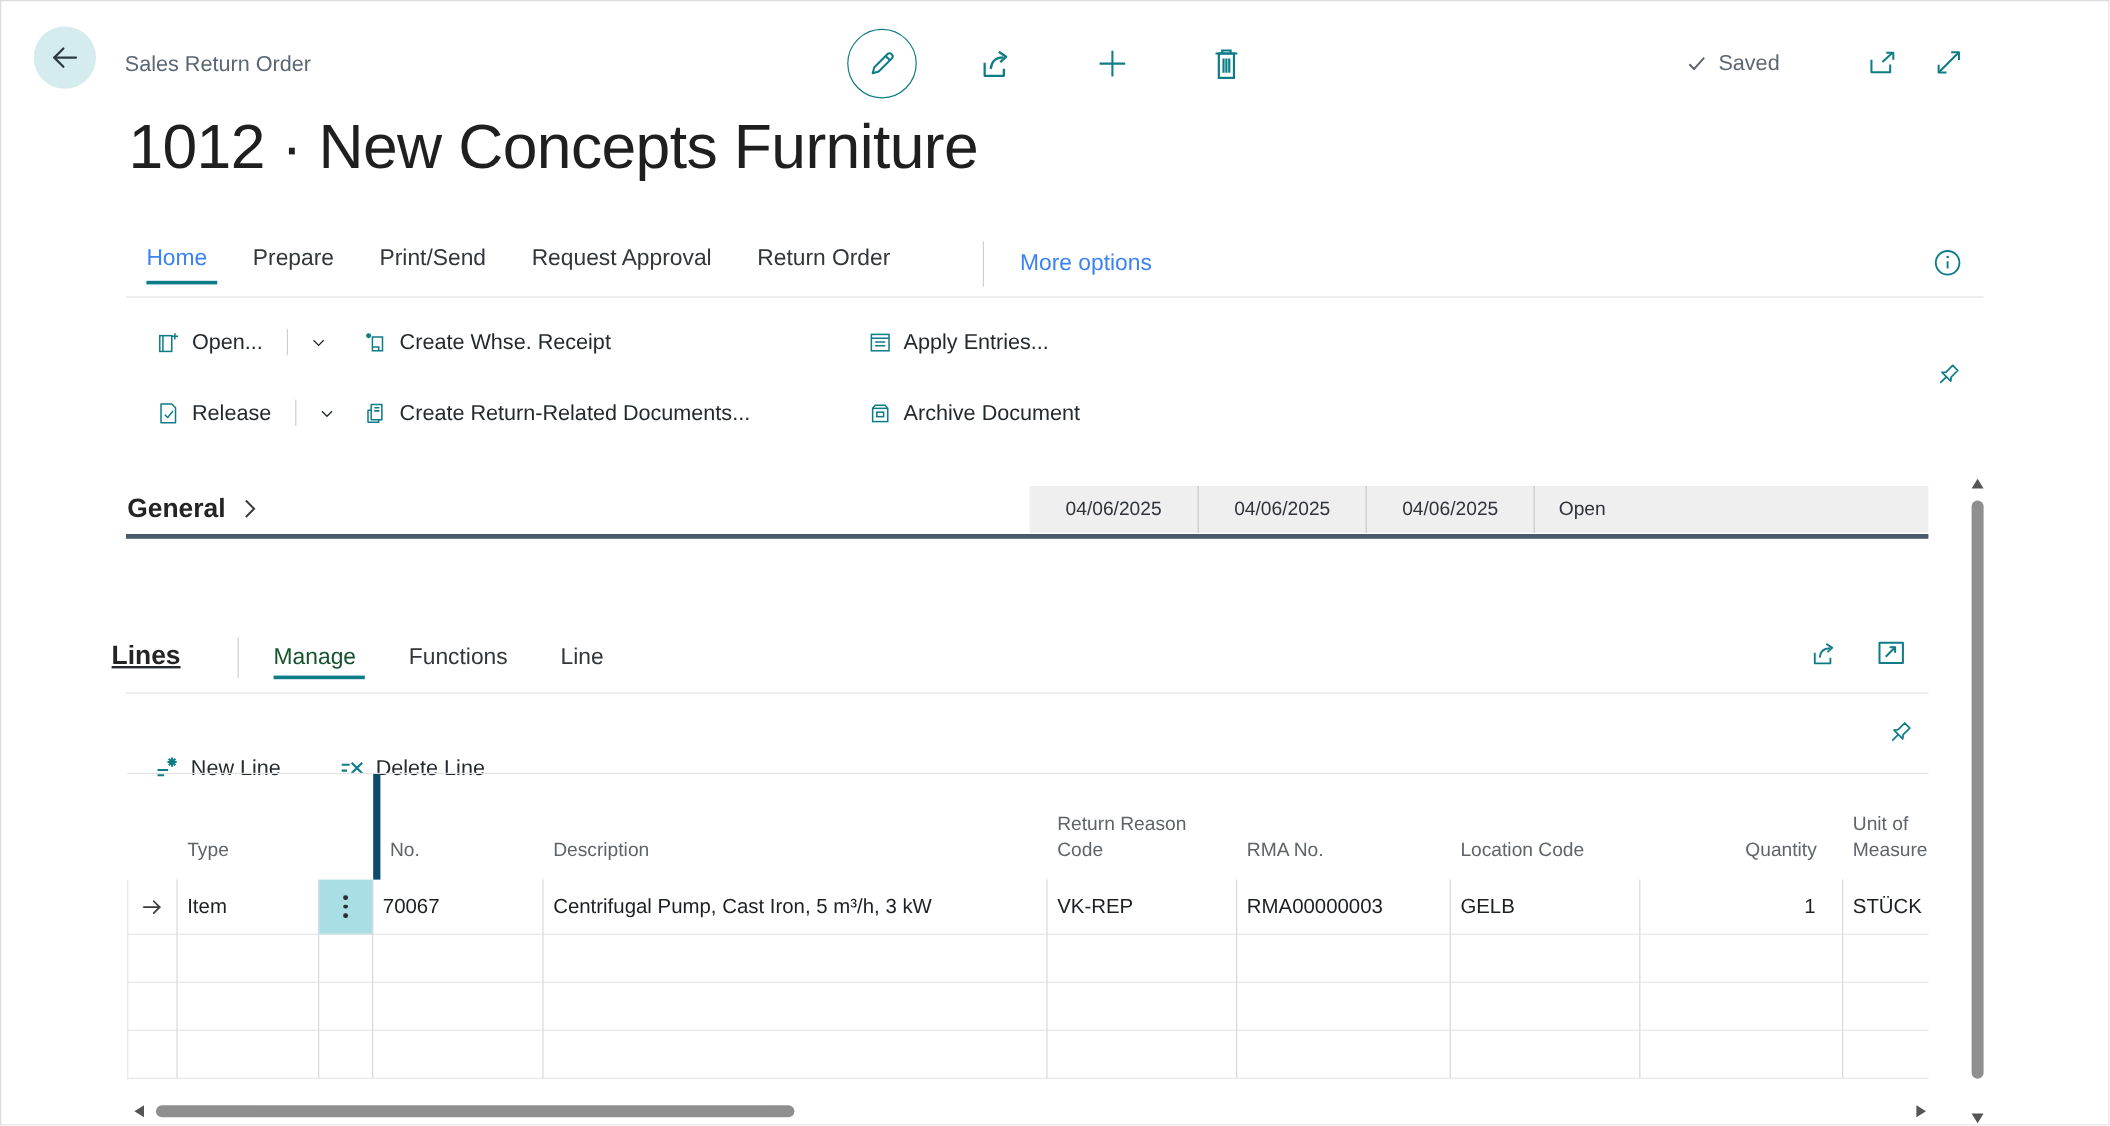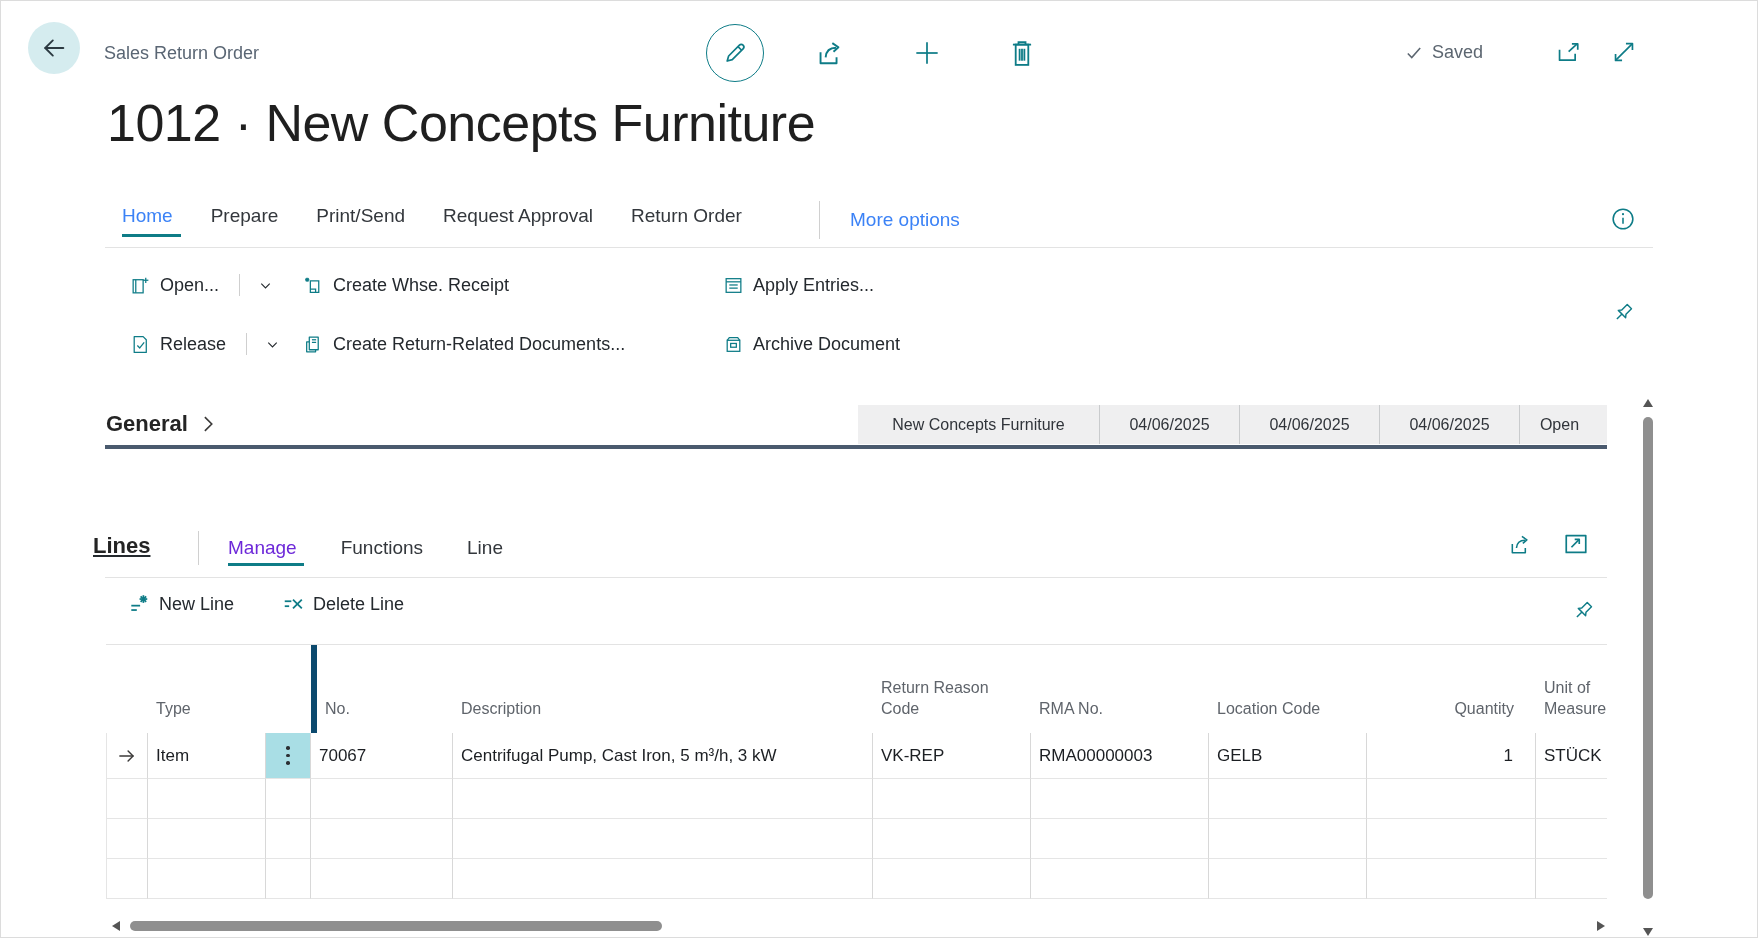--- a/index.html
+++ b/index.html
@@ -46,25 +46,25 @@
                   border-left:1px solid #c9cbcd; cursor:pointer; white-space:nowrap; overflow:hidden; }
   .summary-cell:first-child { border-left:none; }
   .dark-rule { position:absolute; left:104px; top:444px; width:1502px; height:4px; background:#4a5a6e; }
 
   
   .lines-header { position:absolute; left:92px; top:532px; display:flex; align-items:flex-end;text-decoration:underline; }
   .lines-title { font-size:22px; font-weight:bold; color:#242424; }
   .lines-vsep { position:absolute; left:197px; top:530px; width:1px; height:34px; background:#d0d0d0; }
   .lines-tabs { position:absolute; left:227px; top:536px; display:flex; font-size:19px; color:#33373c; }
   .lines-tab { margin-right:44px; cursor:pointer; }
-  .lines-tab.active { color:#6d28d9; }
+  .lines-tab.active { color:#14532d; }
   .manage-underline { position:absolute; left:227px; top:562px; width:76px; height:3px; background:#0e7c87; }
   .lines-hdr-icons { position:absolute; left:1504px; top:528px; display:flex; gap:26px; }
   .lines-divider { position:absolute; left:104px; top:576px; width:1502px; height:1px; background:#e3e3e3; }
-  .lines-toolbar { position:absolute; left:127px; top:592px; display:flex; align-items:center; gap:48px; }
+  .lines-toolbar { position:absolute; left:127px; top:628px; display:flex; align-items:center; gap:48px; }
   .pin-lines { left:1566px; top:594px; width:32px; height:32px; }
 
   
   .grid { position:absolute; left:105px; top:643px; width:1501px; border-top:1px solid #e3e3e3; }
   .grow { display:grid; grid-template-columns:42px 118px 45px 142px 420px 158px 178px 158px 169px 71px; }
   .ghead { height:88px; }
   .ghead .hc { display:flex; align-items:flex-end; padding:0 8px 13px 8px; font-size:16px; color:#5f646b; line-height:1.3; cursor:pointer; }
   .ghead .hc.num { justify-content:flex-end; padding-right:22px; }
   .ghead .hc.freeze { border-left:6px solid #0c4a6e; }
   .gbody .c { border-right:1px solid #d8d8d8; border-bottom:1px solid #e5e5e5; display:flex; align-items:center;
@@ -289,21 +289,20 @@
 
   <div class="gen-header">
     <span class="lbl">General</span>
     <span>
       <svg width="20" height="20" viewBox="0 0 16 16" fill="none" stroke="#3b3a39" stroke-width="1.3">
           <path d="M5.5 2.5 11 8l-5.5 5.5"></path>
         </svg>
     </span>
   </div>
   <div class="summary-strip">
-    <div class="summary-cell" style="width:241px;">New Concepts Furniture</div>
     <div class="summary-cell" style="width:140px;">04/06/2025</div>
     <div class="summary-cell" style="width:140px;">04/06/2025</div>
     <div class="summary-cell" style="width:140px;">04/06/2025</div>
     <div class="summary-cell" style="width:80px;">Open</div>
   </div>
   <div class="dark-rule"></div>
 
   <div class="lines-header">
     <span class="lines-title">Lines</span>
   </div>

